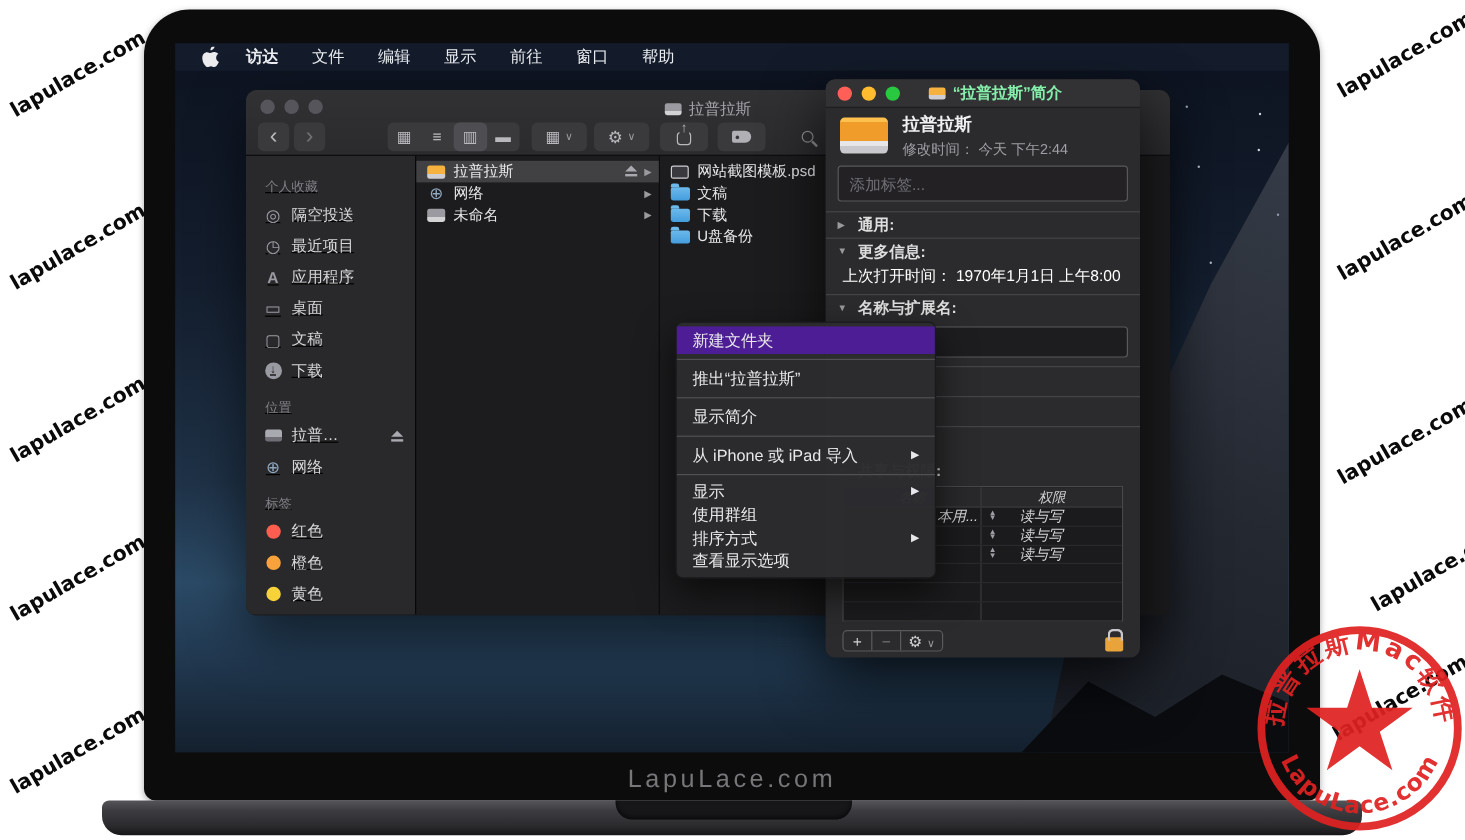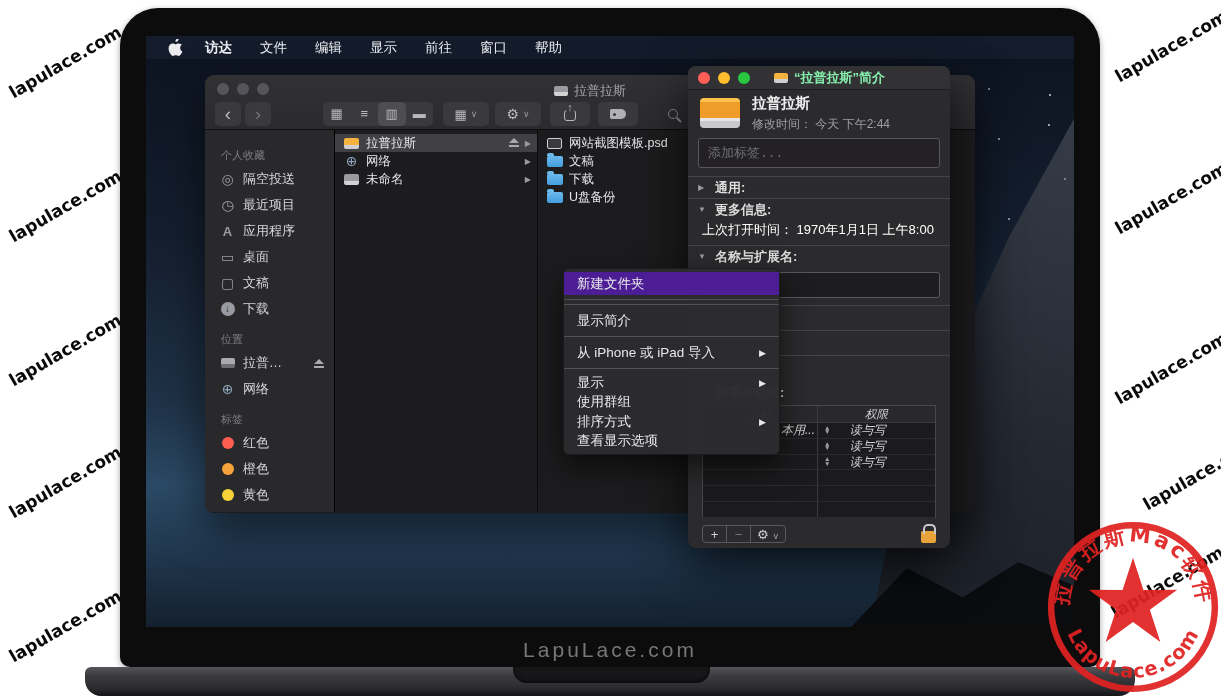--- a/index.html
+++ b/index.html
@@ -64,21 +64,21 @@
   .share-glyph{width:12px;height:11px;border:1.5px solid #b9b9bd;border-radius:3px;position:relative;margin-top:3px;}
   .share-glyph::after{content:"↑";position:absolute;top:-9px;left:50%;transform:translateX(-50%);
         font-size:11px;color:#b9b9bd;background:#3a3a3d;padding:0 1px;line-height:10px;}
   .tagbtn{width:40px;margin-left:8px;}
   .tag-glyph{width:16px;height:10px;background:#b0b0b5;border-radius:2px 6px 6px 2px;position:relative;}
   .tag-glyph::before{content:"";position:absolute;left:3px;top:3.5px;width:3px;height:3px;border-radius:50%;background:#39393c;}
   .mag{width:10px;height:10px;border:1.5px solid #8e8e93;border-radius:50%;position:relative;margin-left:30px;}
   .mag::after{content:"";position:absolute;width:6px;height:1.5px;background:#8e8e93;transform:rotate(45deg);
         right:-5px;bottom:-2px;}
   .f-body{position:relative;height:382px;display:flex;}
-  .f-sidebar{width:130px;background:#29292b;border-right:1px solid #000;padding-top:8px;overflow:hidden;}
+  .f-sidebar{width:142px;background:#29292b;border-right:1px solid #000;padding-top:8px;overflow:hidden;text-decoration:underline;}
   .sb-h{color:#7f7f85;font-size:11px;margin:10px 0 3px 16px;}
   .sb-i{display:flex;align-items:center;height:26px;padding-left:14px;color:#d6d6d9;font-size:13px;gap:7px;}
   .icn{display:inline-flex;align-items:center;justify-content:center;width:17px;color:#9a9aa2;font-size:14px;}
   .applications-icon{font-weight:bold;font-size:13px;}
   .dlc{width:14px;height:14px;border-radius:50%;background:#9a9aa2;color:#28282a;font-size:10px;
        line-height:14px;text-align:center;font-weight:bold;}
   .disk-s{width:14px;height:10px;border-radius:2px;background:linear-gradient(180deg,#a9a9b0 0 64%,#6e6e74 64% 100%);}
   .tagdot{width:12px;height:12px;border-radius:50%;}
   .sb-eject{margin-left:auto;margin-right:10px;}
   .eject{width:10px;display:inline-block;}
@@ -119,21 +119,21 @@
   .tl.red{background:#ff5f57;} .tl.yel{background:#febc2e;} .tl.grn{background:#28c840;}
   .i-title{display:flex;align-items:center;gap:6px;margin-left:16px;color:#86efac;font-size:13px;font-weight:bold;}
   .disk-m{width:14px;height:10px;border-radius:2px;background:linear-gradient(180deg,#f5b23f 0 64%,#cfcfd3 64% 100%);}
   .i-head{display:flex;align-items:center;gap:12px;padding:8px 12px;height:46px;}
   .disk-big{width:40px;height:30px;border-radius:4px;
       background:linear-gradient(180deg,#ffc14d 0 12%,#f09c2a 12% 66%,#e6e6e9 66% 78%,#c9c9cd 78% 100%);}
   .i-name{font-weight:bold;font-size:14.5px;color:#f0f0f2;}
   .i-mod{font-size:12px;color:#9e9ea4;margin-top:3px;}
   .i-tagfield{margin:2px 10px 8px;height:30px;background:#232124;border:1px solid #58585c;border-radius:3px;
       display:flex;align-items:center;padding:0 7px;}
-  .i-tagfield input{background:transparent;border:none;outline:none;color:#d946ef;font-size:13px;width:100%;font-family:Liberation Mono, monospace;}
+  .i-tagfield input{background:transparent;border:none;outline:none;color:#d946ef;font-size:13px;width:100%;}
   .i-tagfield input::placeholder{color:#6f6f75;}
   .isep{height:1px;background:#454549;}
   .irow{display:flex;align-items:center;height:21px;padding-left:10px;gap:7px;font-weight:bold;color:#dededf;}
   .tri{font-size:8px;color:#98989d;width:10px;}
   .i-sub{padding:1px 0 6px 14px;color:#ffffff;font-weight:normal;}
   .i-field{margin:5px 10px 7px;height:26px;background:#1d1d1f;border:1px solid #5a5a5e;border-radius:3px;}
   .i-field input{width:100%;height:100%;background:transparent;border:none;outline:none;color:#d8d8da;padding:0 6px;font-size:13px;}
   .i-gap{height:24px;}
   .i-gap2{height:26px;}
   .permtbl{margin:2px 14px 0;border:1px solid #48484a;height:113px;background:#1b1b1d;font-size:12px;font-style:italic;}
@@ -460,20 +460,23 @@
           </div>
           <span class="lock"></span>
         </div>
       </div>
 
       <div class="ctx" id="ctx">
           <div class="mi sel">
             <span class="lbl">新建文件夹</span>
           </div>
           <div class="sep"></div>
+          <div class="mi">
+            <span class="lbl">推出“拉普拉斯”</span>
+          </div>
           <div class="sep"></div>
           <div class="mi">
             <span class="lbl">显示简介</span>
           </div>
           <div class="sep"></div>
           <div class="mi">
             <span class="lbl">从 iPhone 或 iPad 导入</span>
             <span class="sub">▶</span>
           </div>
           <div class="sep"></div>

